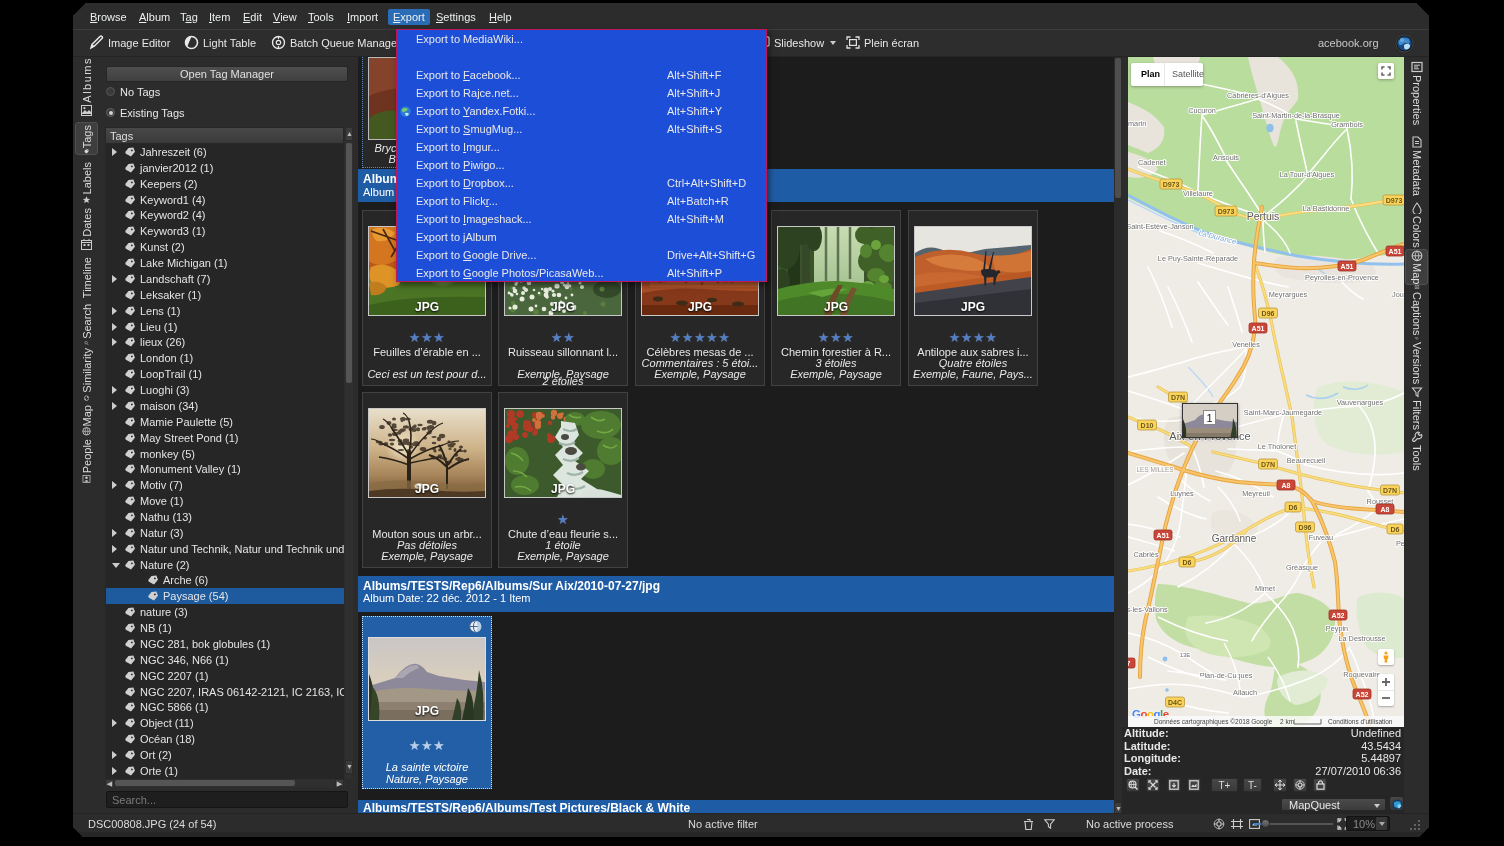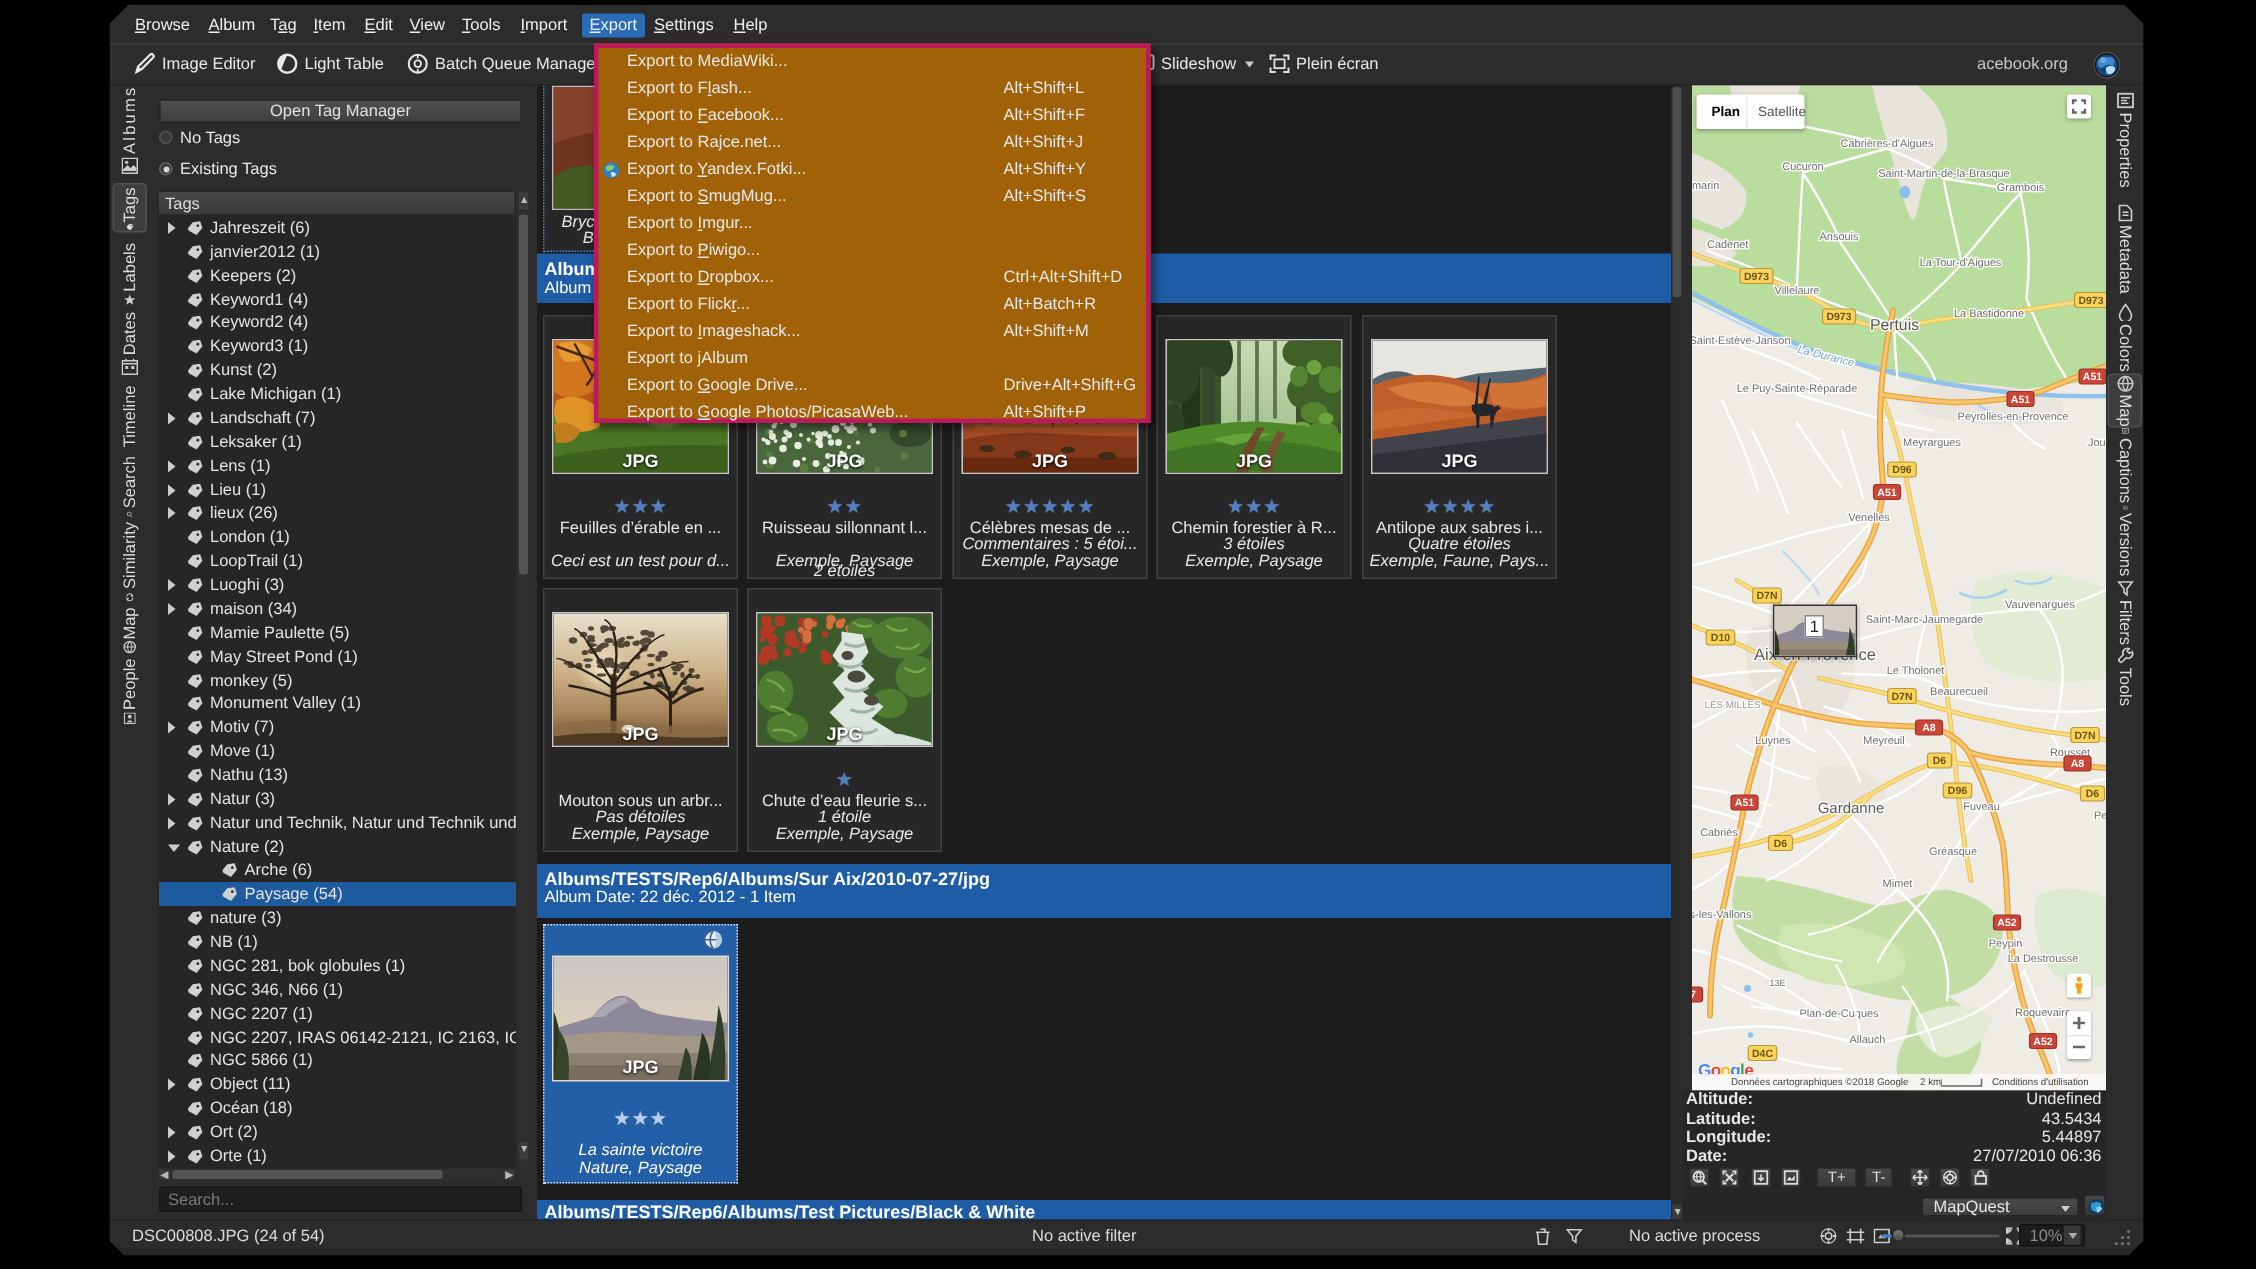--- a/index.html
+++ b/index.html
@@ -60,21 +60,21 @@
 .card { position:absolute; width:130px; height:176px; background:#272727; border:1px solid #424242; }
 .card .ph { position:absolute; left:5px; top:15px; width:118px; height:90px; border:1px solid #c8c8c8; background:#3a3a3a; }
 .card .jpg { position:absolute; width:100%; text-align:center; top:89px; font-weight:bold; font-size:12px; color:#fff; text-shadow:0 1px 2px #000; }
 .stars { position:absolute; width:100%; top:120px; text-align:center; font-size:13px; letter-spacing:0.5px; color:#527fc5; line-height:13px; text-shadow:0 0 1px rgba(255,255,255,.25); }
 .card .t { position:absolute; width:100%; text-align:center; color:#e8e8e8; white-space:nowrap; overflow:hidden; }
 .it { font-style:italic; }
 .blue { color:#5d8fd1; }
 .selcard { background:#235fa6; border:1px dotted #cfe0f5; }
 
 
-#menu { position:absolute; left:323px; top:26px; width:371px; height:253px; background:#a16207; border:3px solid #be185d; box-shadow:2px 3px 6px rgba(0,0,0,.5); }
+#menu { position:absolute; left:323px; top:26px; width:371px; height:253px; background:#1d4ed8; border:1px solid #be185d; box-shadow:2px 3px 6px rgba(0,0,0,.5); }
 #menu .row { position:absolute; left:0; width:100%; height:18px; line-height:18px; }
 #menu .lab { position:absolute; left:19px; }
 #menu .sc { position:absolute; left:270px; }
 #menu u { text-decoration:underline; }
 
 
 #mapwrap { position:absolute; left:1055px; top:54px; width:276px; height:670px; background:#efece6; overflow:hidden; }
 
 
 #gps { position:absolute; left:1049px; top:724px; width:282px; height:86px; background:#262626; font-size:11px; }
@@ -1543,24 +1543,20 @@
           <circle cx="6" cy="10" r="1"></circle>
           <circle cx="10" cy="10" r="1"></circle>
         </g>
       </svg>
   </div>
   <div id="winbottom"></div>
   <div id="menu">
     <div class="row" style="top:0">
         <span class="lab">Export to MediaWiki...</span>
       </div>
-    <div class="row" style="top:18px">
-        <span class="lab">Export to F<u>l</u>ash...</span>
-        <span class="sc">Alt+Shift+L</span>
-      </div>
     <div class="row" style="top:36px">
         <span class="lab">Export to <u>F</u>acebook...</span>
         <span class="sc">Alt+Shift+F</span>
       </div>
     <div class="row" style="top:54px">
         <span class="lab">Export to Ra<u>j</u>ce.net...</span>
         <span class="sc">Alt+Shift+J</span>
       </div>
     <div class="row" style="top:72px">
       <svg class="abs" style="left:3px;top:4px" width="11" height="11" viewBox="0 0 11 11">

